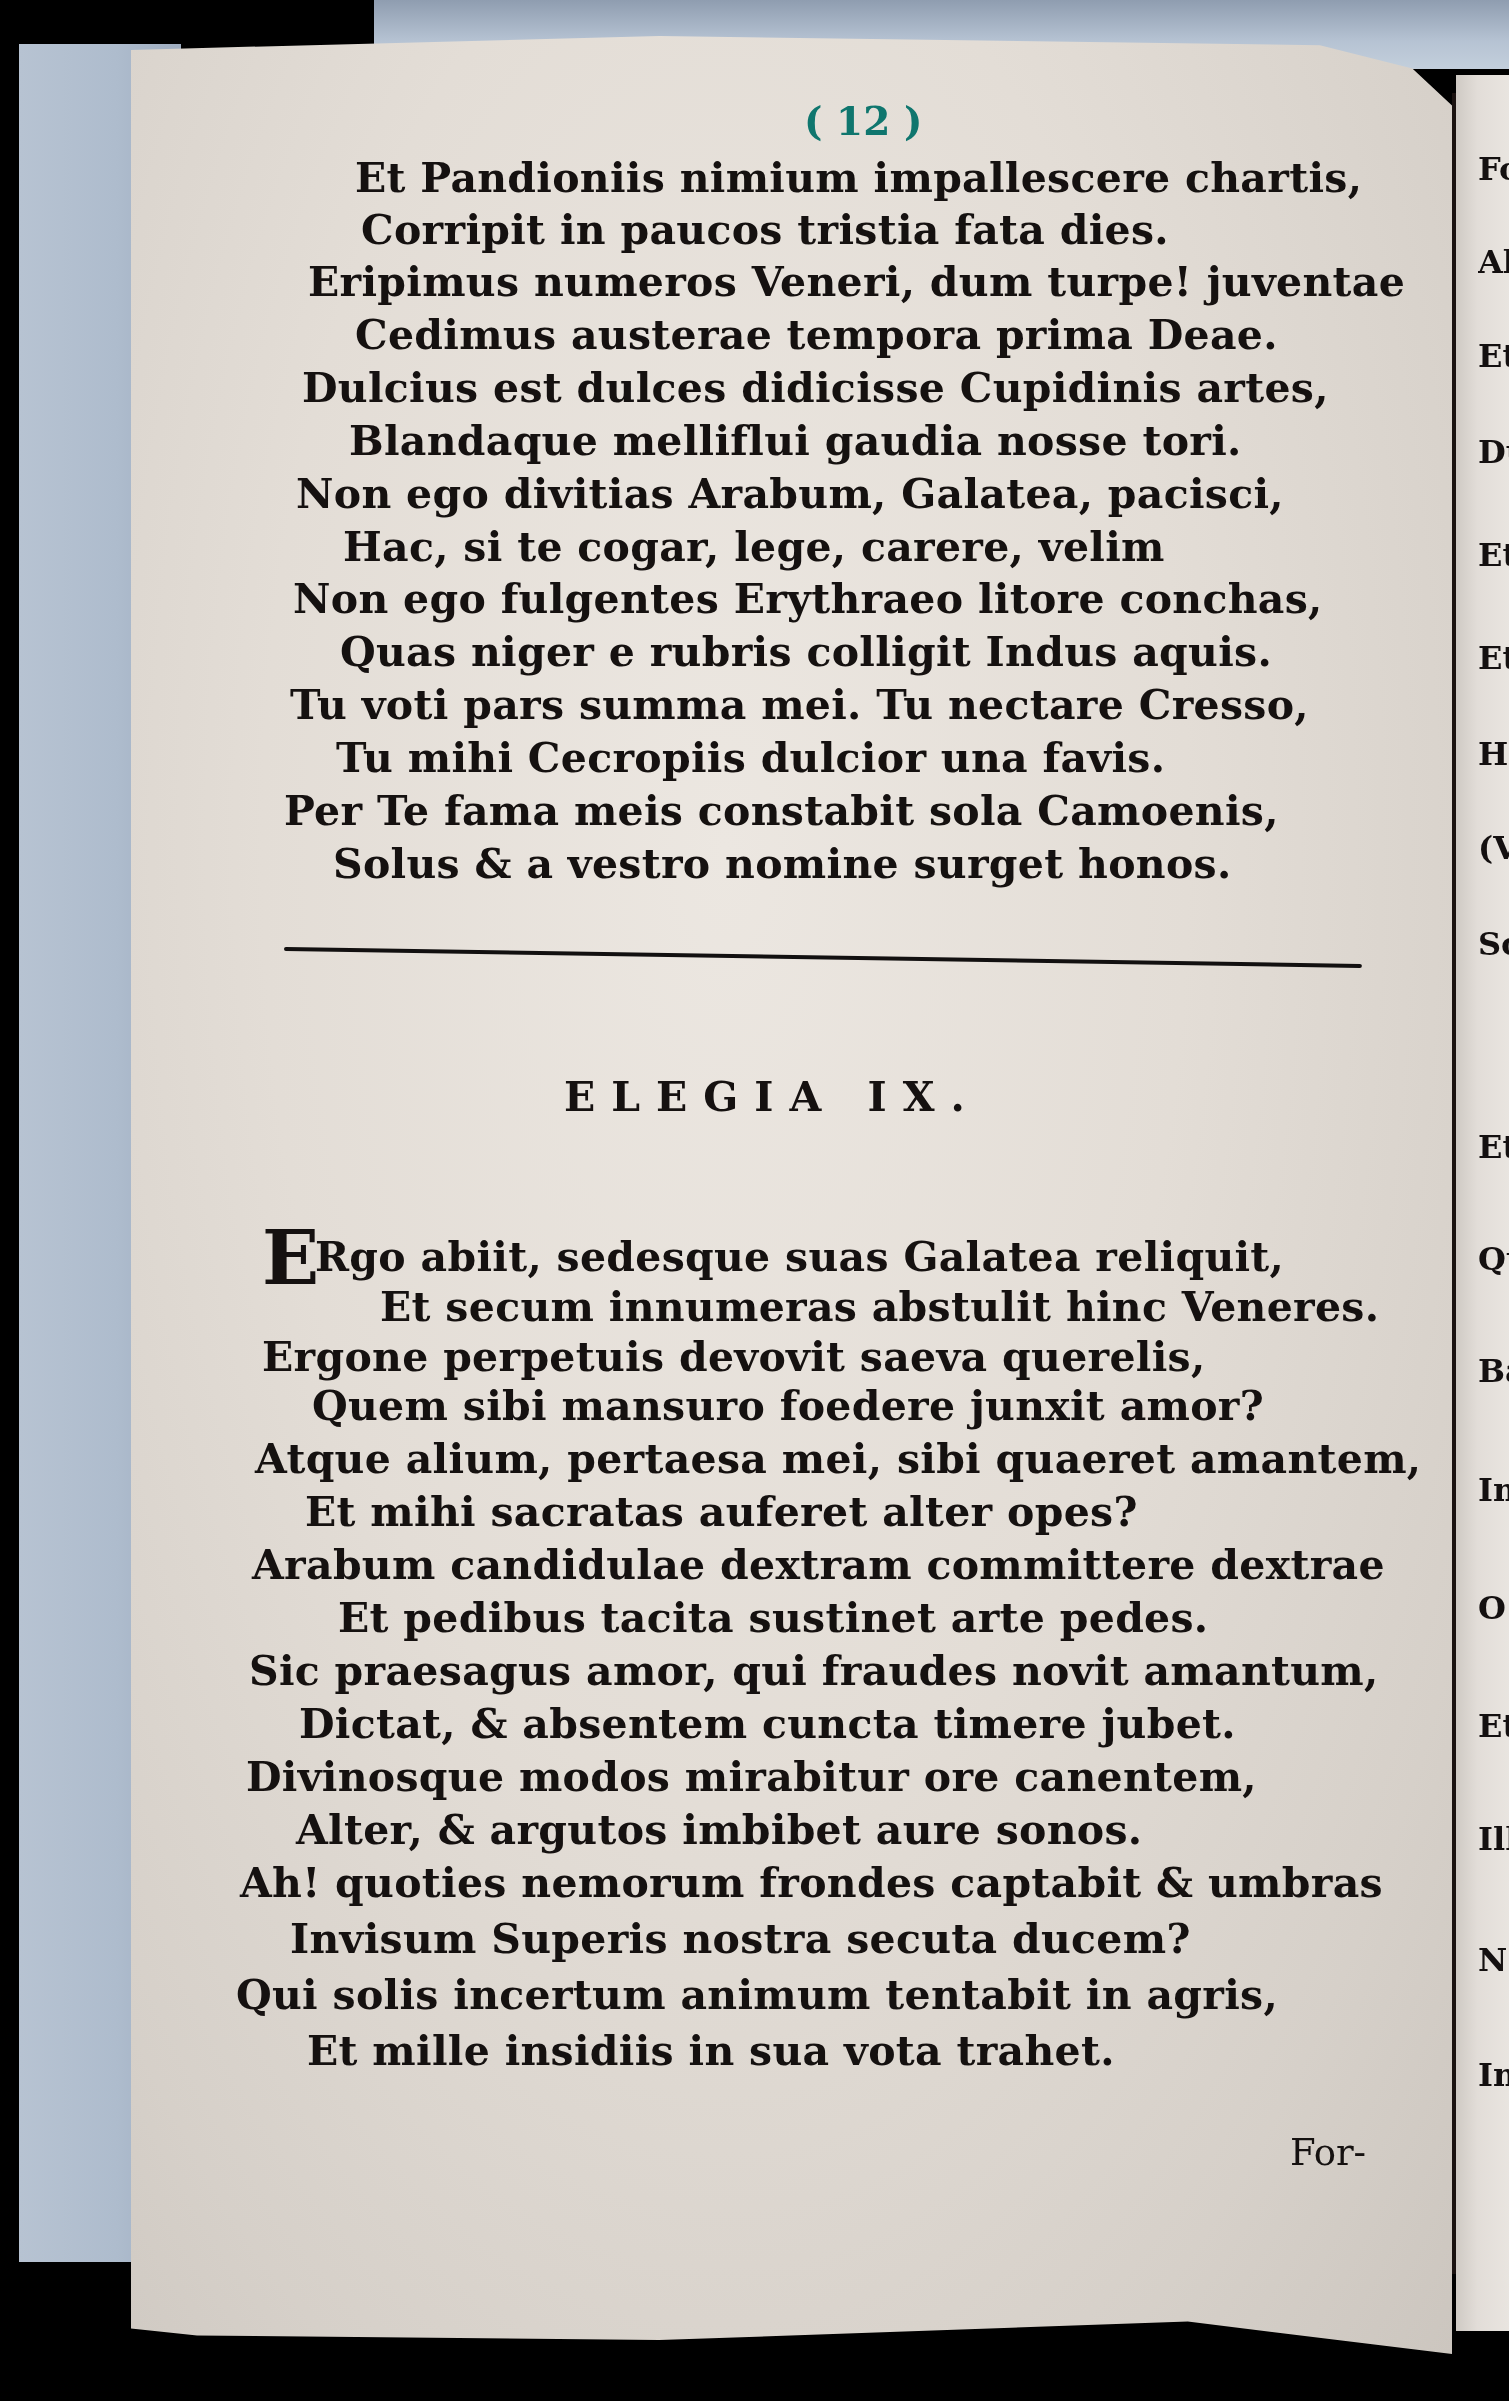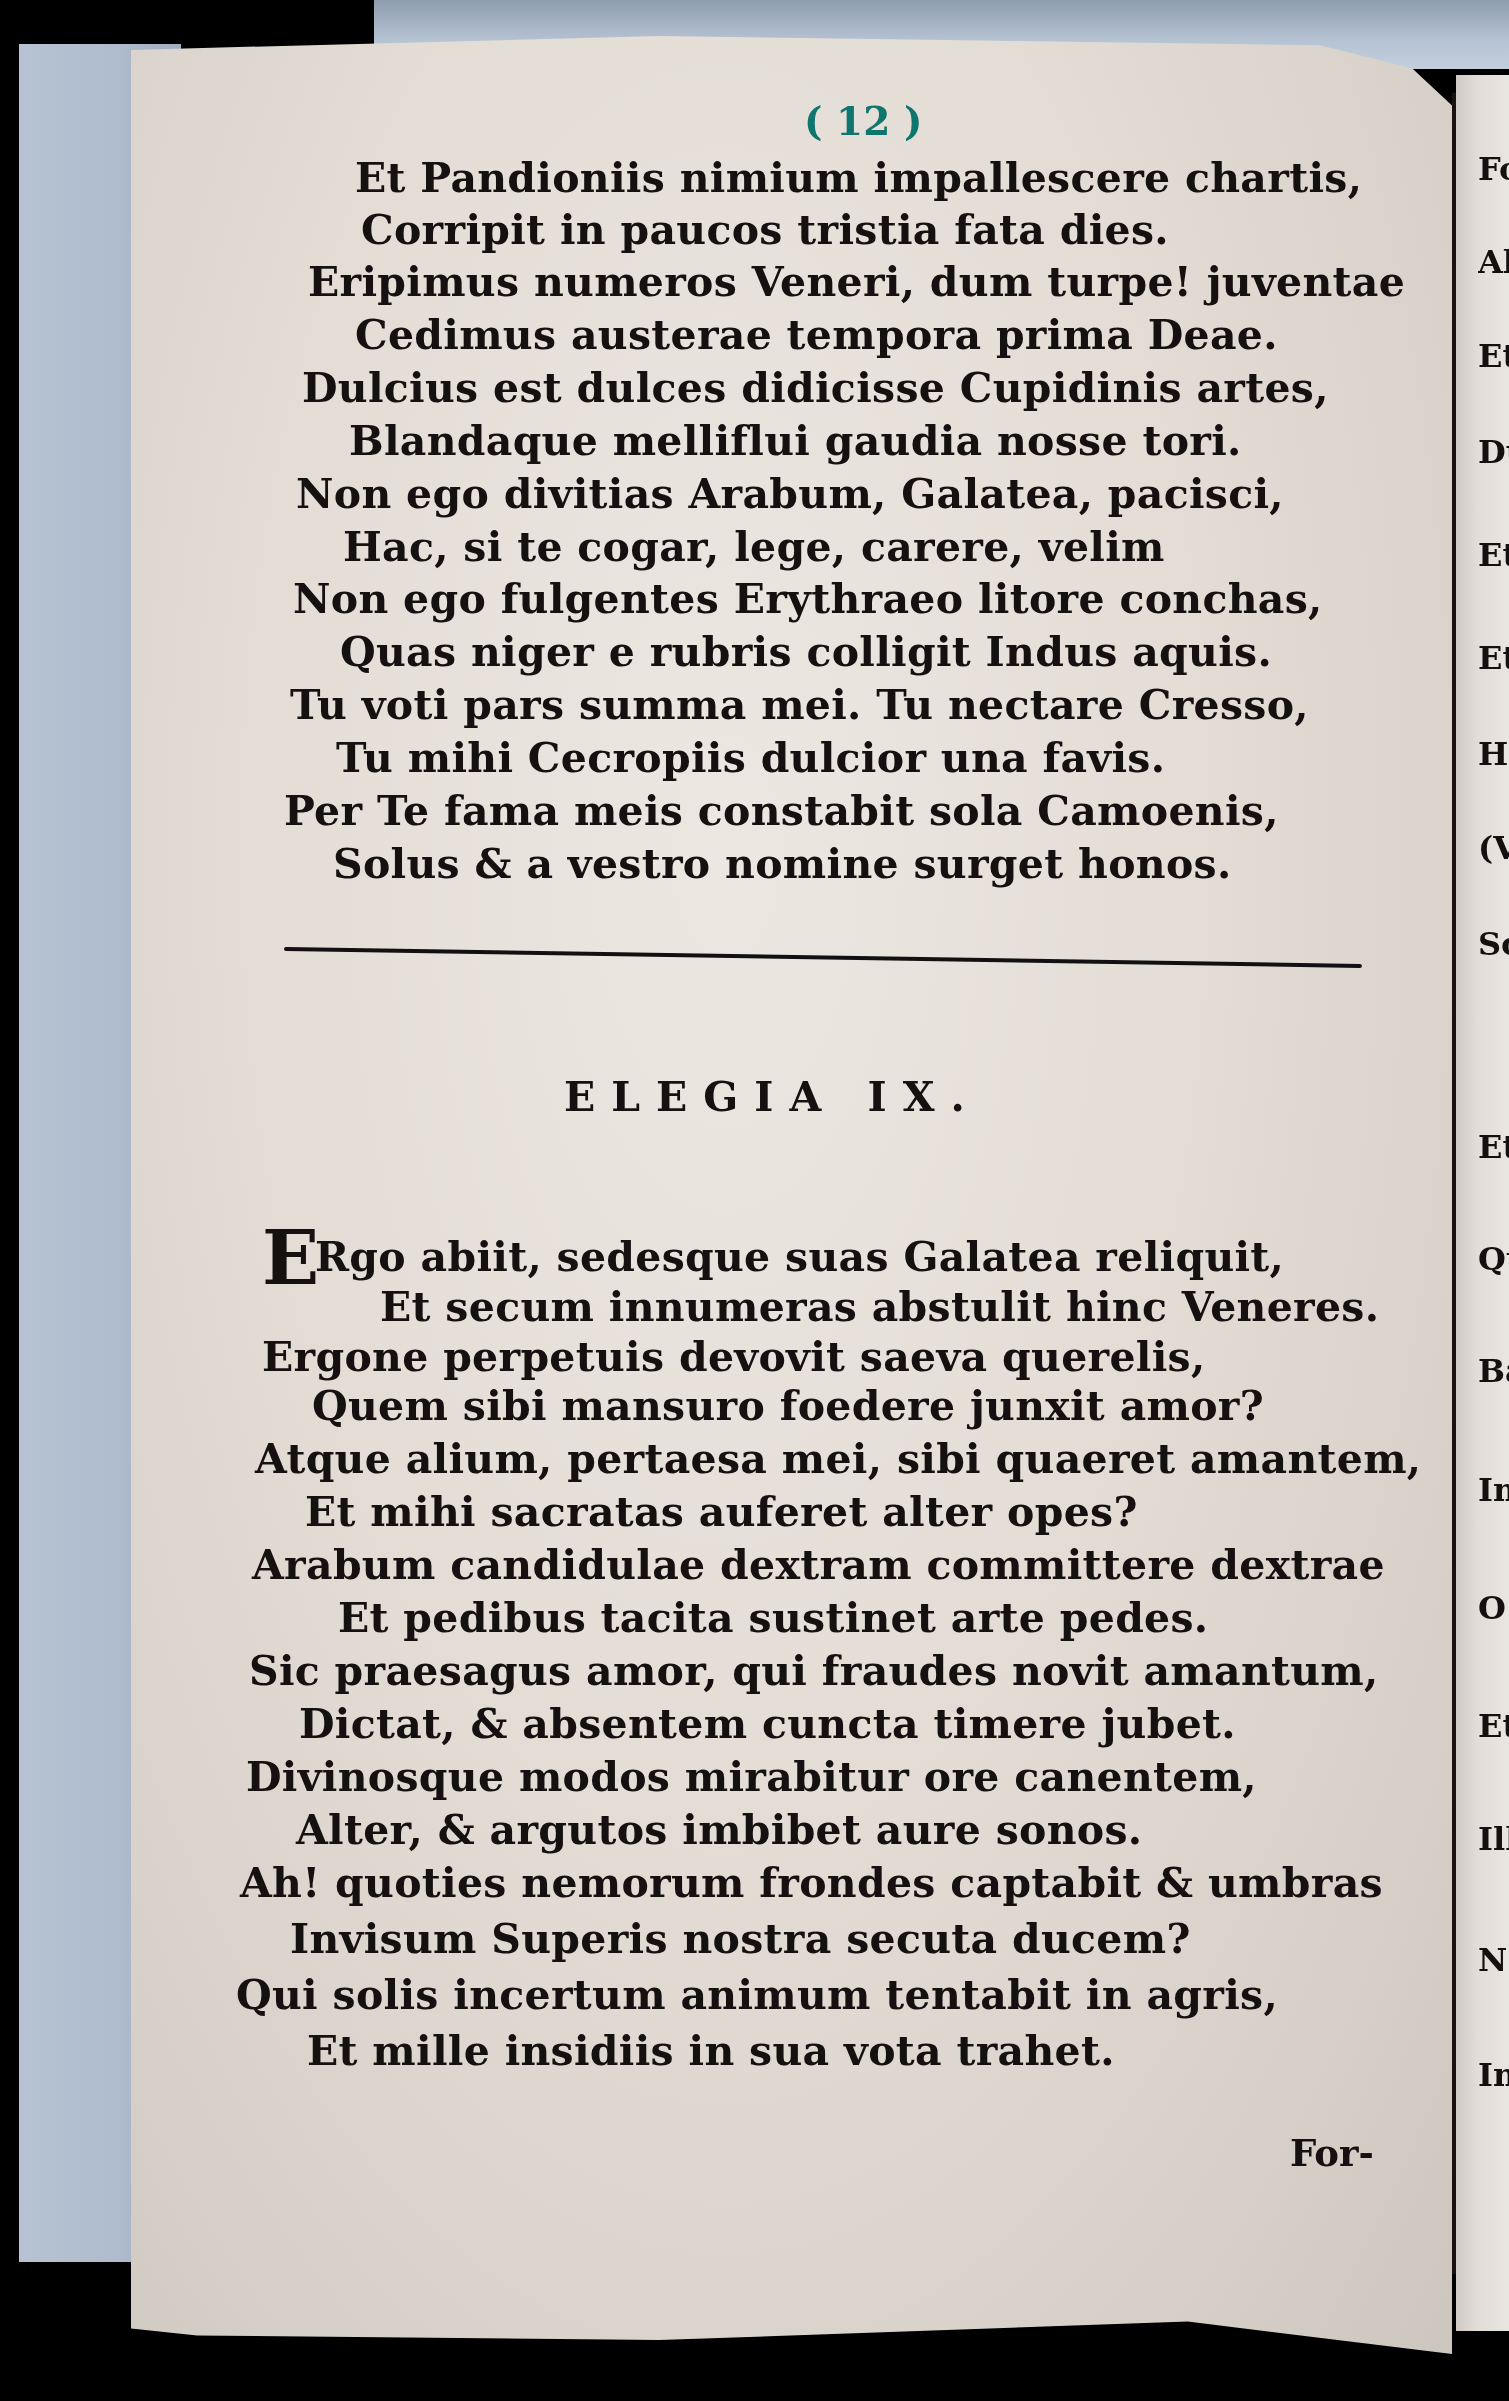--- a/index.html
+++ b/index.html
@@ -116,21 +116,21 @@
       left: 262px;
       top: 1221px;
       color: #151110;
       font-weight: bold;
     }
     .catchword {
       position: absolute;
       left: 1290px;
       top: 2131px;
       font-size: 37px;
-      font-weight: bold;
+      font-weight: normal;
       color: #151110;
     }
   </style>
 </head>
 <body>
 
 <div class="backing-left"></div>
 <div class="backing-top"></div>
 
 <div class="facing-page"></div>

